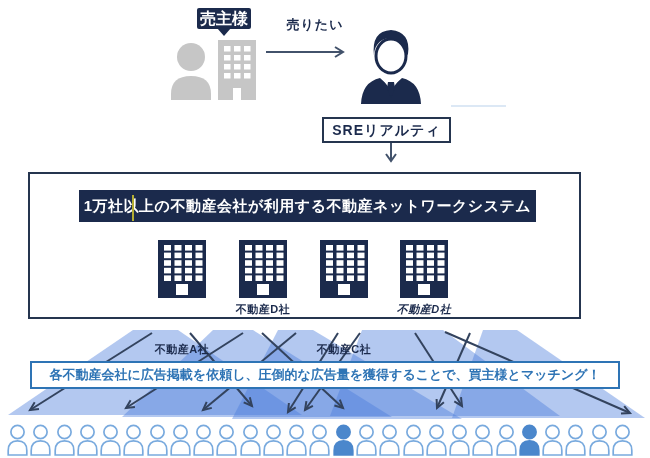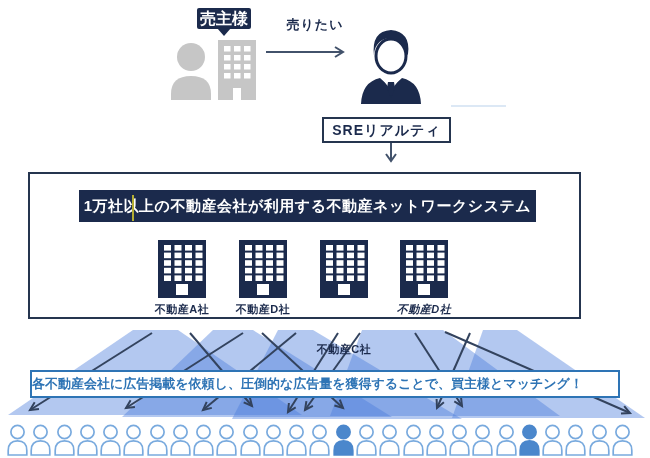--- a/index.html
+++ b/index.html
@@ -36,22 +36,22 @@
     font-size:15px;font-weight:bold;text-align:center;line-height:32px;letter-spacing:0.5px;
   }
   #headline-caret{position:absolute;left:102px;top:21px;width:2px;height:26px;background:#b3ad33;z-index:5;}
   .company{position:absolute;top:66px;width:48px;height:58px;}
   .company-label{
     position:absolute;top:128px;width:70px;text-align:center;
     font-size:11px;font-weight:bold;color:#1b2a4c;letter-spacing:0.5px;
   }
   
   #match-banner{
-    left:30px;top:370px;width:586px;height:24px;background:#fff;border:2px solid #2e74b5;
-    color:#2e74b5;font-size:13px;font-weight:bold;text-align:left;line-height:24px;z-index:6;
+    left:30px;top:361px;width:586px;height:24px;background:#fff;border:2px solid #2e74b5;
+    color:#2e74b5;font-size:13px;font-weight:bold;text-align:center;line-height:24px;z-index:6;
   }
   
   #fan-svg{left:0;top:318px;z-index:1;}
   
   #buyers-row{
     left:7px;top:424px;width:626px;height:32px;display:flex;justify-content:space-between;z-index:7;
   }
   .buyer{width:21px;height:32px;flex:0 0 auto;}
   svg{display:block;}
 </style>
@@ -137,21 +137,21 @@
           <rect x="16.5" y="27.799999999999997" width="7" height="5.6" fill="#fff"></rect>
           <rect x="27" y="27.799999999999997" width="7" height="5.6" fill="#fff"></rect>
           <rect x="37.5" y="27.799999999999997" width="7" height="5.6" fill="#fff"></rect>
           <rect x="6" y="35.4" width="7" height="5.6" fill="#fff"></rect>
           <rect x="16.5" y="35.4" width="7" height="5.6" fill="#fff"></rect>
           <rect x="27" y="35.4" width="7" height="5.6" fill="#fff"></rect>
           <rect x="37.5" y="35.4" width="7" height="5.6" fill="#fff"></rect>
     <rect x="18" y="44" width="12" height="11" fill="#fff"></rect>
         </svg>
       </div>
-      <div class="company-label" style="left: 117px;">不動産A社</div>
+      <div class="company-label" style="left: 117px; margin-top: 40px;">不動産A社</div>
       <div class="company" style="left: 209px;">
         <svg width="48" height="58" viewBox="0 0 48 58">
     <rect width="48" height="58" fill="#1b2a4c"></rect>
           <rect x="6" y="5" width="7" height="5.6" fill="#fff"></rect>
           <rect x="16.5" y="5" width="7" height="5.6" fill="#fff"></rect>
           <rect x="27" y="5" width="7" height="5.6" fill="#fff"></rect>
           <rect x="37.5" y="5" width="7" height="5.6" fill="#fff"></rect>
           <rect x="6" y="12.6" width="7" height="5.6" fill="#fff"></rect>
           <rect x="16.5" y="12.6" width="7" height="5.6" fill="#fff"></rect>
           <rect x="27" y="12.6" width="7" height="5.6" fill="#fff"></rect>

